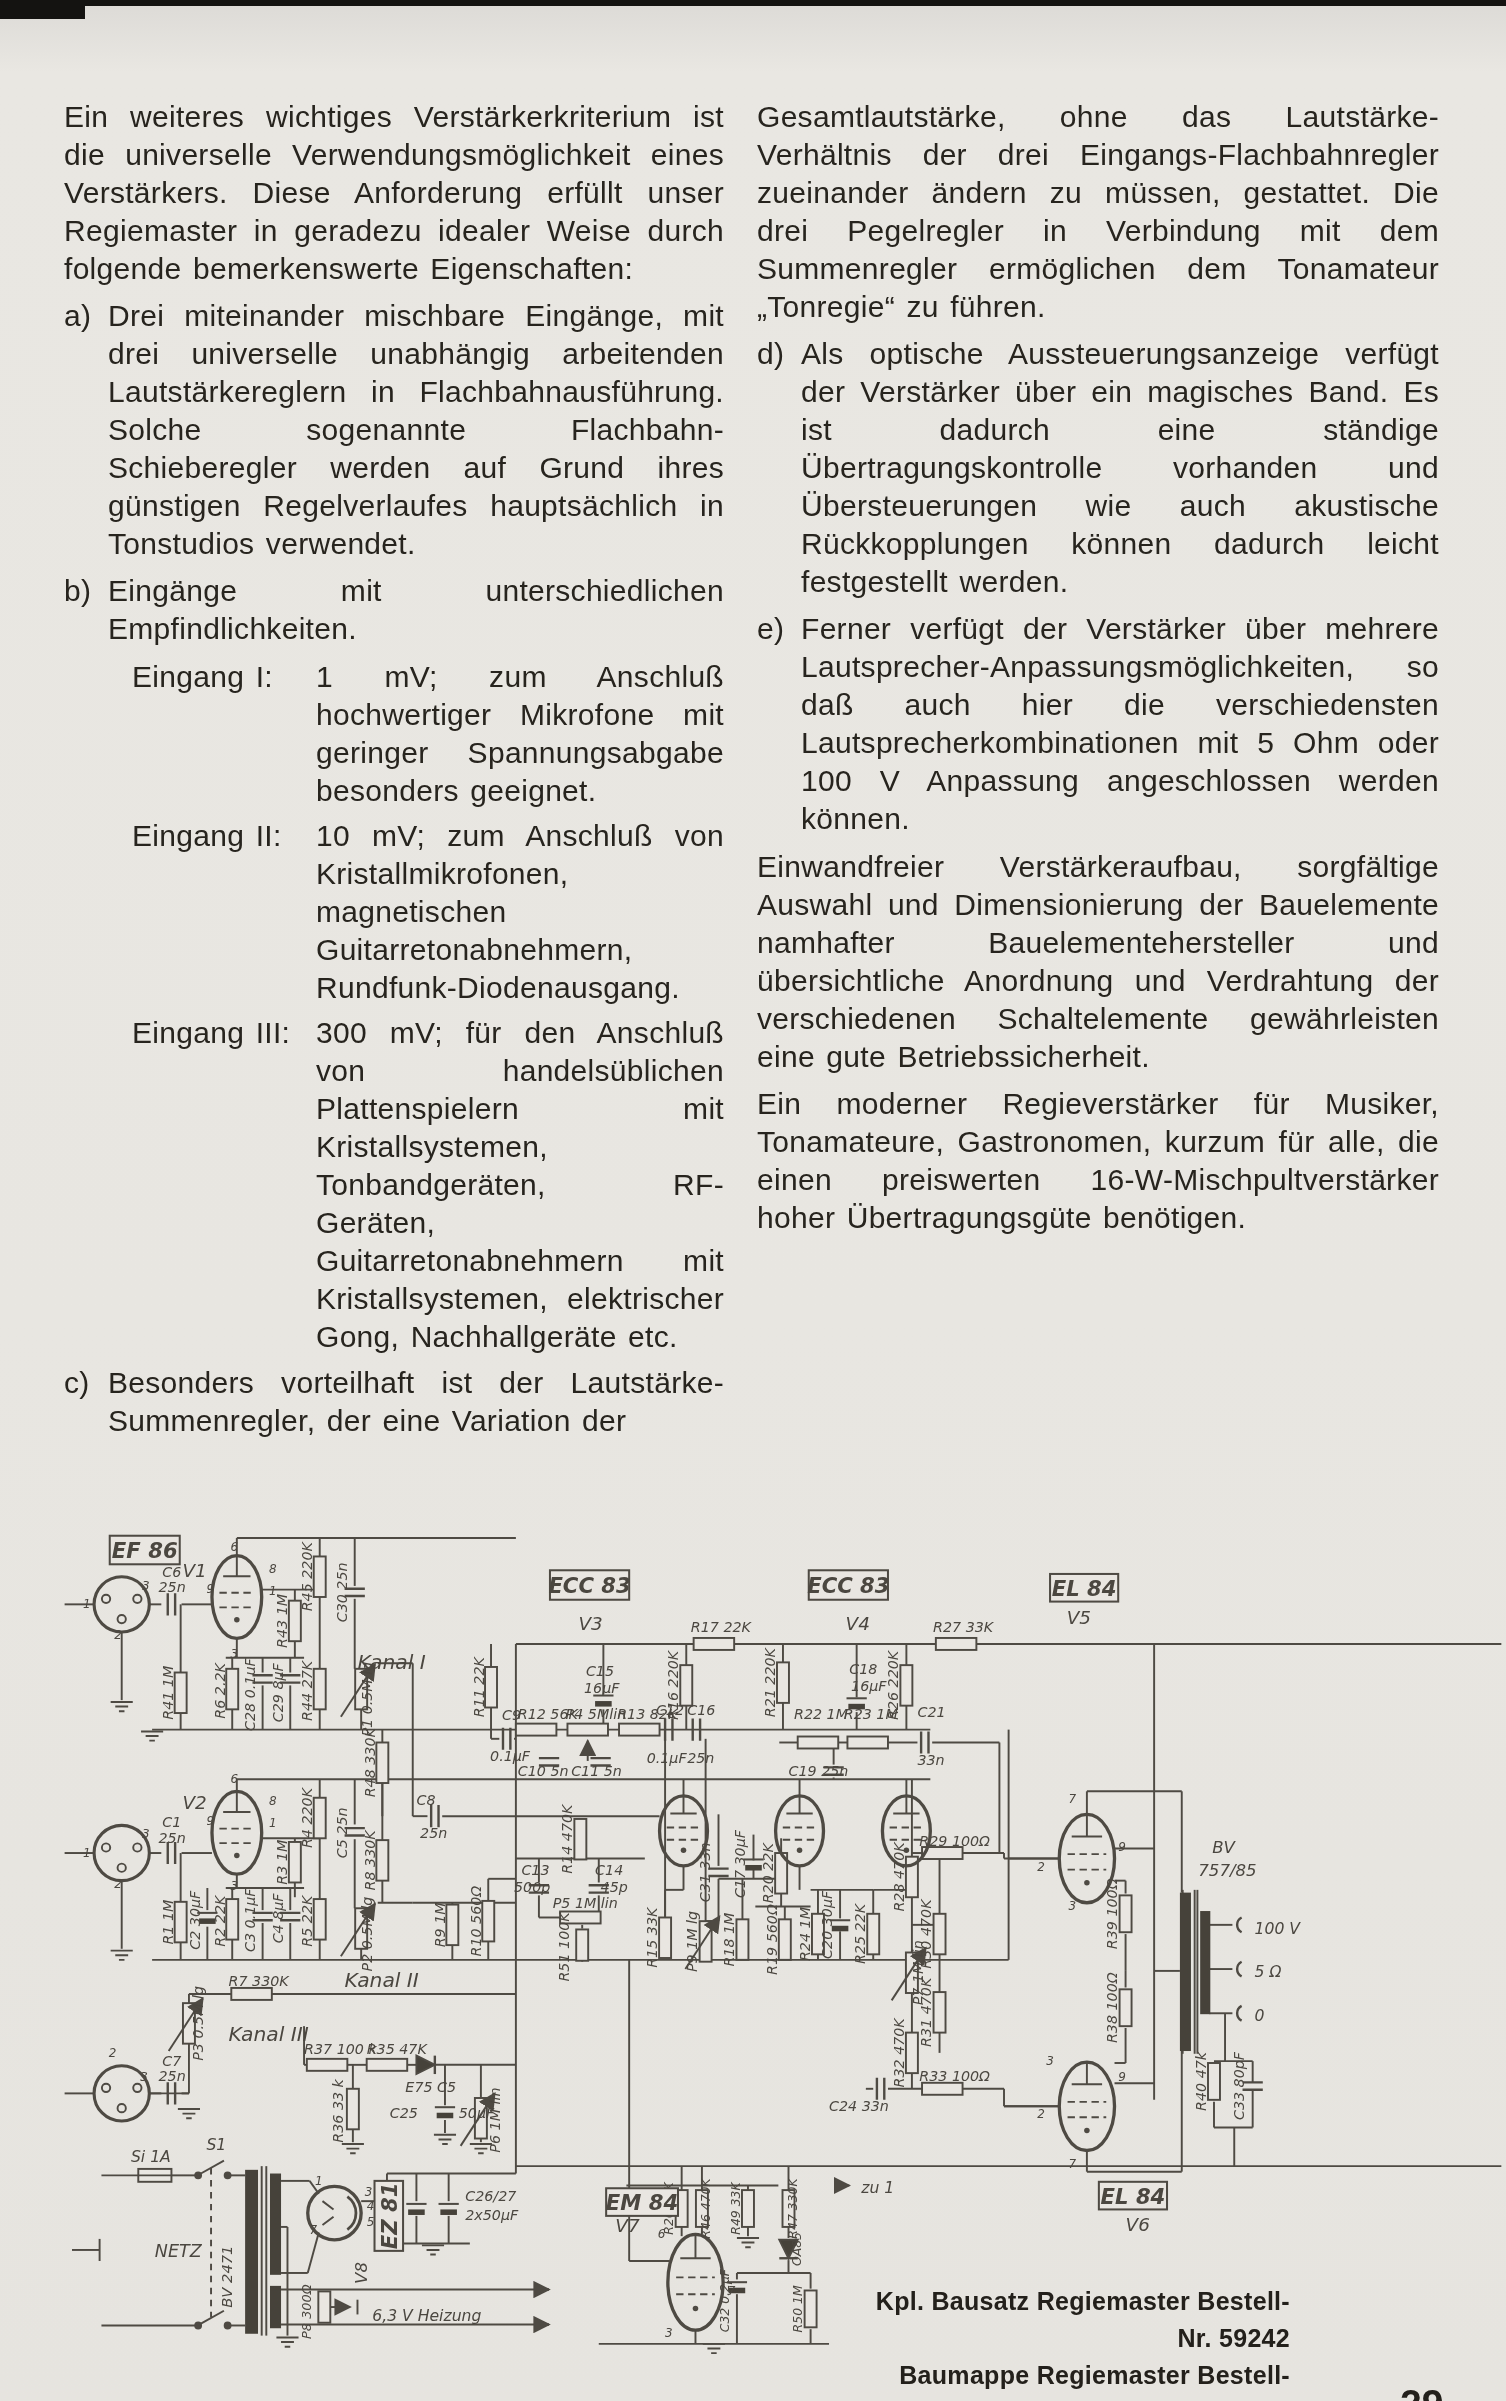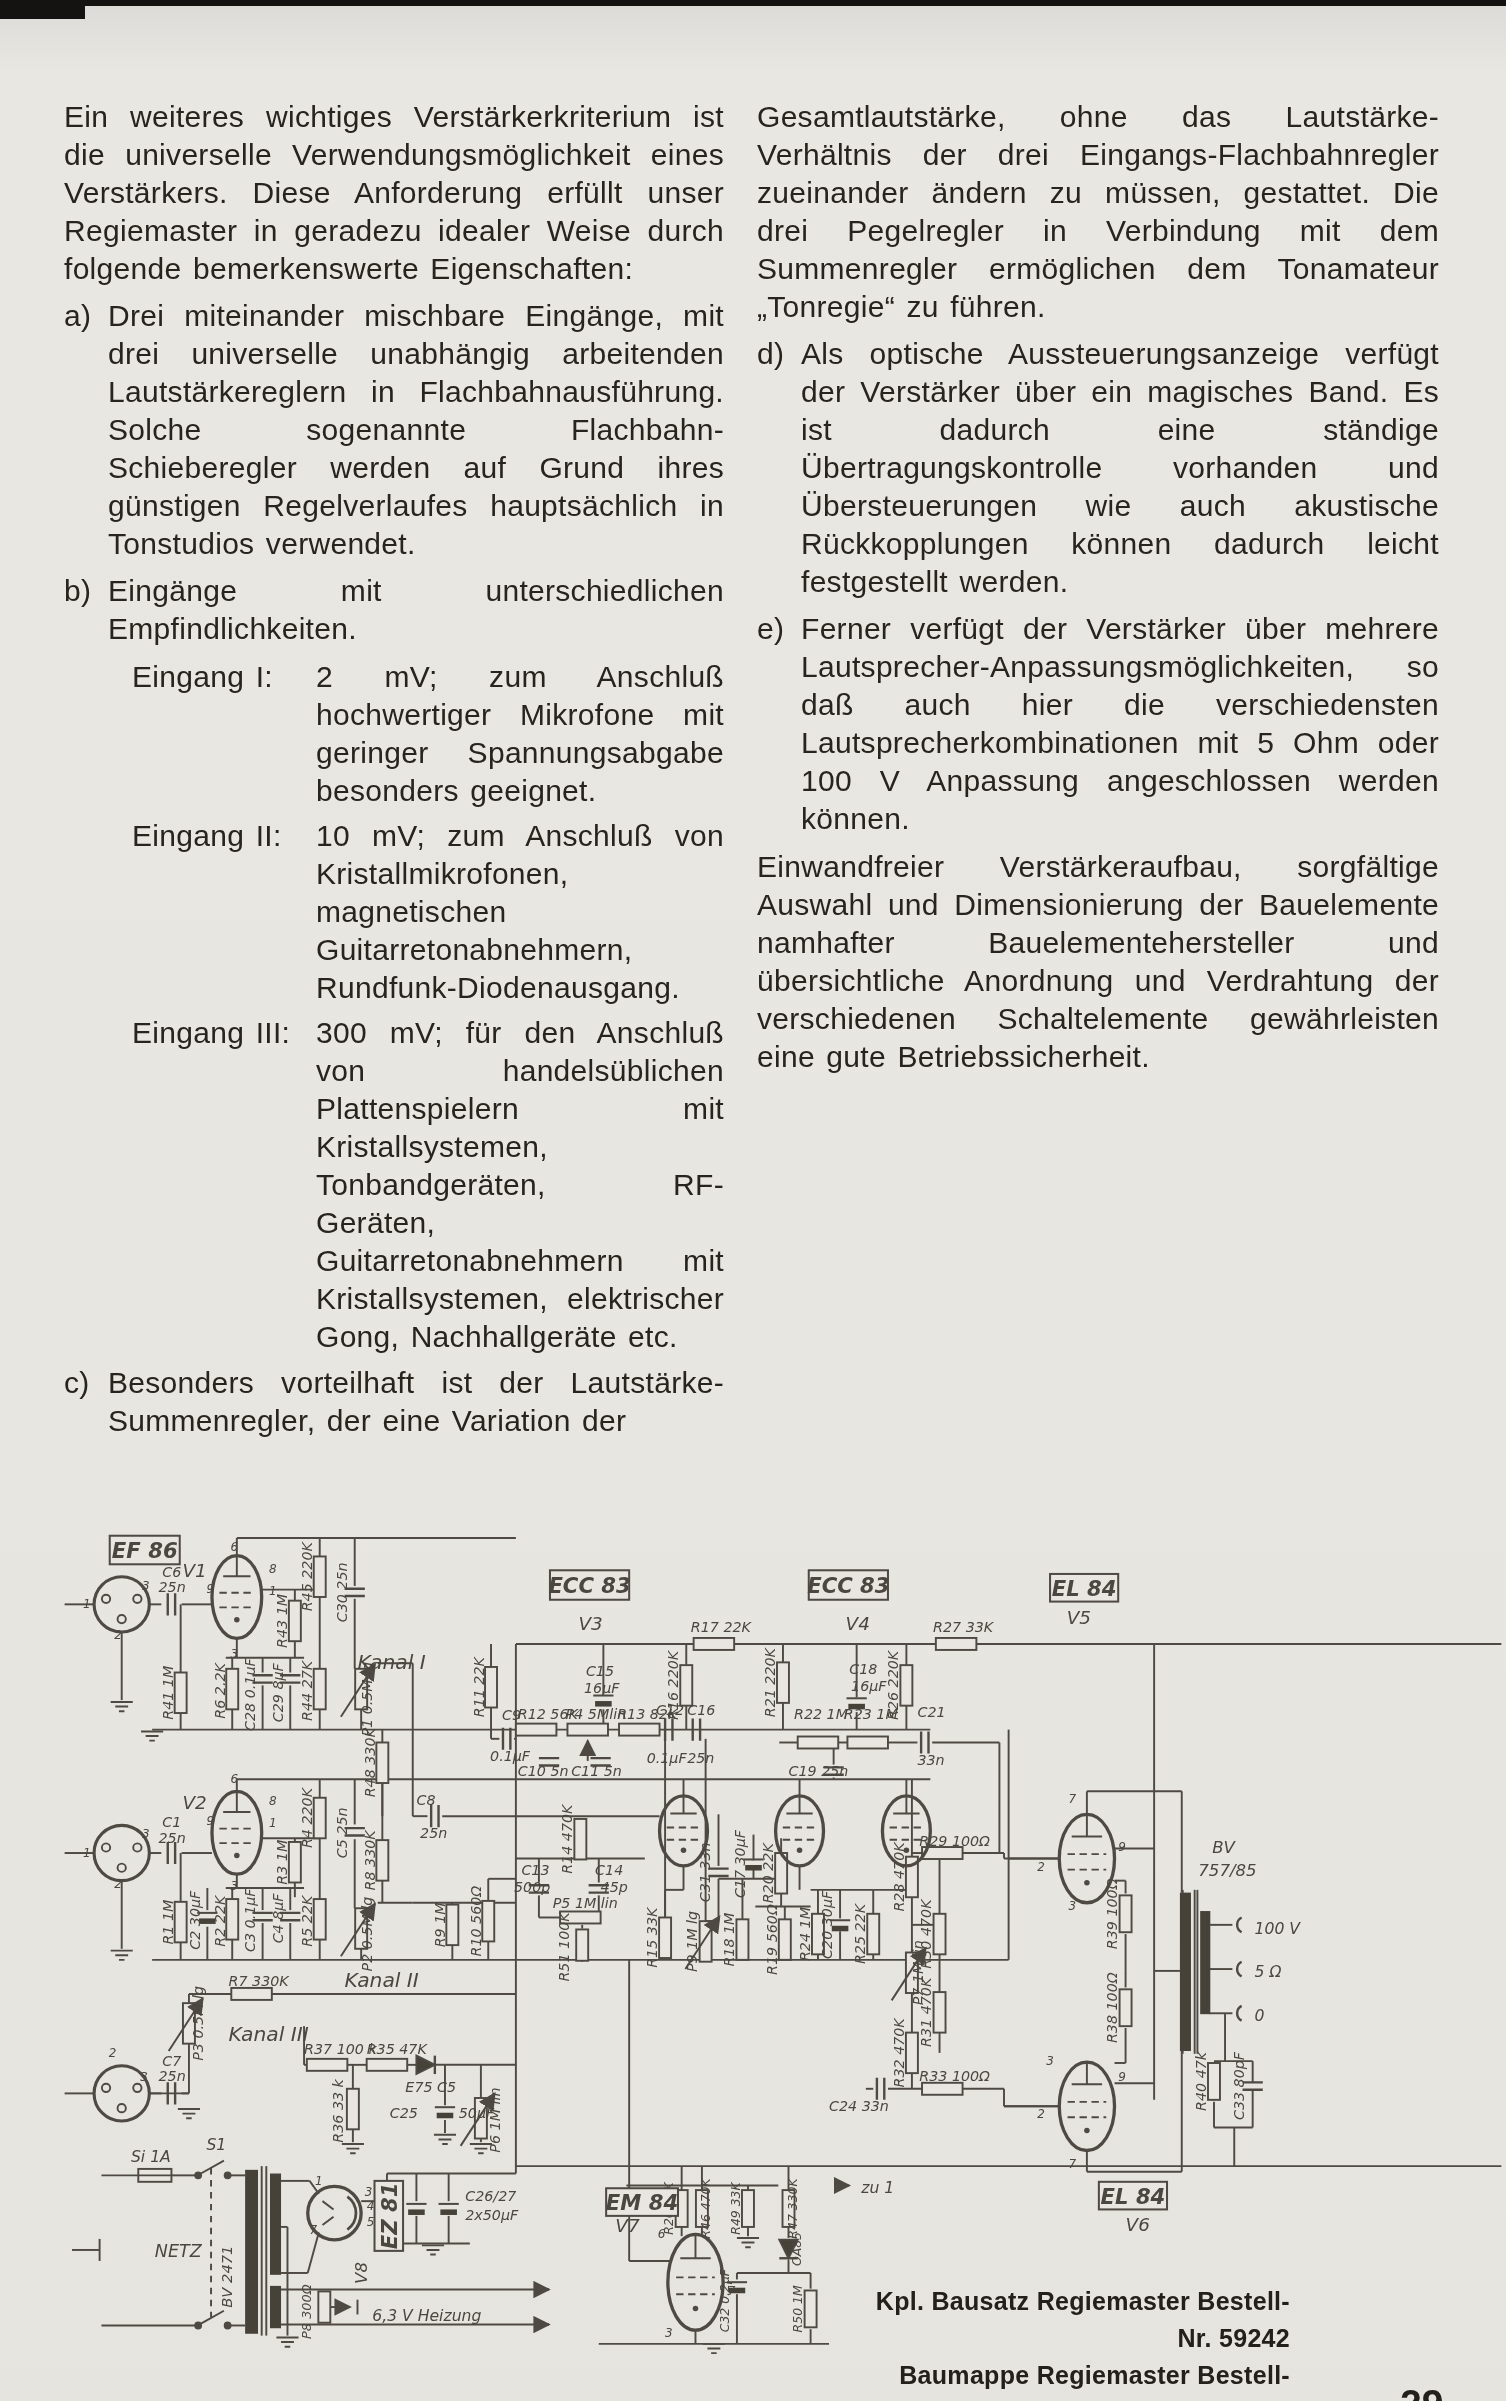--- a/index.html
+++ b/index.html
@@ -40,21 +40,21 @@
     <span class="marker">a)</span>
     <p>Drei miteinander mischbare Eingänge, mit drei universelle unabhängig arbeitenden Lautstärkereglern in Flachbahnausführung. Solche sogenannte Flachbahn-Schieberegler werden auf Grund ihres günstigen Regelverlaufes hauptsächlich in Tonstudios verwendet.</p>
   </div>
   <div class="item">
     <span class="marker">b)</span>
     <p>Eingänge mit unterschiedlichen Empfindlichkeiten.</p>
   </div>
   <div class="esub">
     <div class="erow">
       <span>Eingang I:</span>
-      <p>2 mV; zum Anschluß hochwertiger Mikrofone mit geringer Spannungsabgabe besonders geeignet.</p>
+      <p>1 mV; zum Anschluß hochwertiger Mikrofone mit geringer Spannungsabgabe besonders geeignet.</p>
     </div>
     <div class="erow">
       <span>Eingang II:</span>
       <p>10 mV; zum Anschluß von Kristallmikrofonen, magnetischen Guitarretonabnehmern, Rundfunk-Diodenausgang.</p>
     </div>
     <div class="erow">
       <span>Eingang III:</span>
       <p>300 mV; für den Anschluß von handelsüblichen Plattenspielern mit Kristallsystemen, Tonbandgeräten, RF-Geräten, Guitarretonabnehmern mit Kristallsystemen, elektrischer Gong, Nachhallgeräte etc.</p>
     </div>
   </div>
@@ -68,20 +68,21 @@
   <p class="cont">Gesamtlautstärke, ohne das Lautstärke-Verhältnis der drei Eingangs-Flachbahnregler zueinander ändern zu müssen, gestattet. Die drei Pegelregler in Verbindung mit dem Summenregler ermöglichen dem Tonamateur „Tonregie“ zu führen.</p>
   <div class="item">
     <span class="marker">d)</span>
     <p>Als optische Aussteuerungsanzeige verfügt der Verstärker über ein magisches Band. Es ist dadurch eine ständige Übertragungskontrolle vorhanden und Übersteuerungen wie auch akustische Rückkopplungen können dadurch leicht festgestellt werden.</p>
   </div>
   <div class="item">
     <span class="marker">e)</span>
     <p>Ferner verfügt der Verstärker über mehrere Lautsprecher-Anpassungsmöglichkeiten, so daß auch hier die verschiedensten Lautsprecherkombinationen mit 5 Ohm oder 100 V Anpassung angeschlossen werden können.</p>
   </div>
   <p>Einwandfreier Verstärkeraufbau, sorgfältige Auswahl und Dimensionierung der Bauelemente namhafter Bauelementehersteller und übersichtliche Anordnung und Verdrahtung der verschiedenen Schaltelemente gewährleisten eine gute Betriebssicherheit.</p>
+  <p>Ein moderner Regieverstärker für Musiker, Tonamateure, Gastronomen, kurzum für alle, die einen preiswerten 16-W-Mischpultverstärker hoher Übertragungsgüte benötigen.</p>
 </div>
 
 <svg class="schem" width="1507" height="2401" viewBox="0 0 1636 2607">
   <defs>
     <marker id="ar" viewBox="0 0 10 10" refX="9" refY="5" markerWidth="9" markerHeight="9" orient="auto-start-reverse">
       <path d="M0 0L10 5L0 10z" fill="#4e4a43"></path>
     </marker>
   </defs>
   <g id="wires" fill="none" stroke="#4e4a43" stroke-width="2.1">
       <path d="M70 1742H102"></path>

